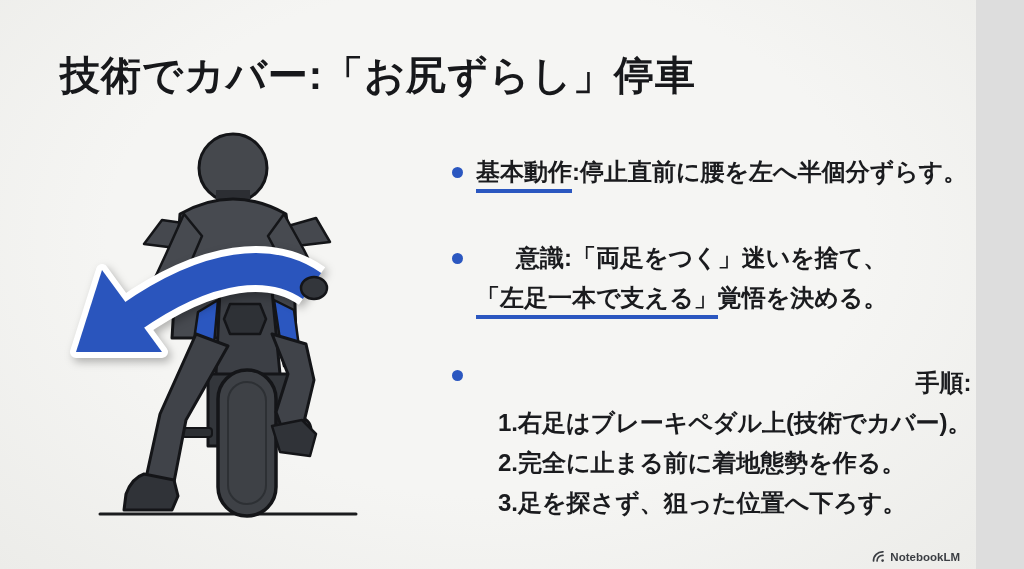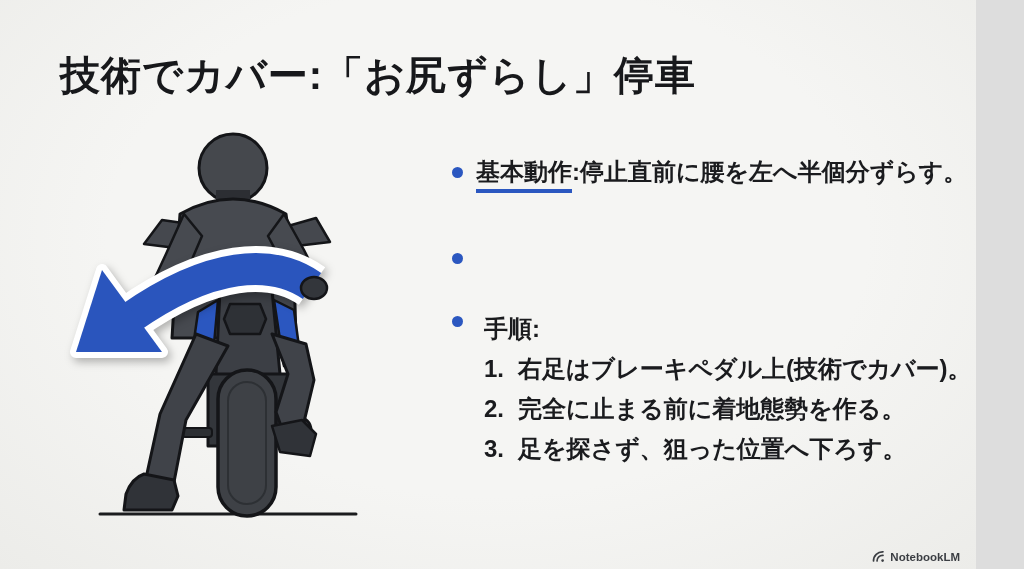--- a/index.html
+++ b/index.html
@@ -12,21 +12,21 @@
   .title{
     position:absolute;left:60px;top:48px;margin:0;
     font-size:40px;font-weight:bold;letter-spacing:1px;white-space:nowrap;
     color:#17181b;
   }
   .figure{position:absolute;left:58px;top:122px;width:360px;height:420px;}
   .arrow{filter:drop-shadow(3px 4px 4px rgba(0,0,0,0.28));}
   .content{position:absolute;left:452px;top:152px;width:565px;}
   .bullet-row{display:flex;align-items:flex-start;}
   .dot{width:11px;height:11px;border-radius:50%;background:#2b57c0;margin-top:15px;margin-right:13px;flex:none;}
-  .btext{margin:0;font-size:24px;font-weight:bold;line-height:40px;white-space:nowrap;color:#1a1b1e;}
+  .btext{margin:0;font-size:24px;font-weight:bold;line-height:40px;white-space:nowrap;color:#1a1b1e;text-align:right;}
   .u{border-bottom:4px solid #2b57c0;padding-bottom:4px;}
   .b1{margin-bottom:46px;}
   .b2{margin-bottom:37px;}
   .steps{margin:8px;}
   .step{display:flex;font-size:24px;font-weight:bold;line-height:40px;white-space:nowrap;}
   .step-num{width:34px;flex:none;}
   .footer{
     position:absolute;right:16px;bottom:6px;display:flex;align-items:center;gap:5px;
     font-size:11.5px;font-weight:bold;color:#3b3e43;justify-content:center;
   }
@@ -87,20 +87,21 @@
 
   <div class="content">
 
     <div class="bullet-row b1">
       <span class="dot"></span>
       <p class="btext"><span class="u">基本動作</span><span>:停止直前に腰を左へ半個分ずらす。</span></p>
     </div>
 
     <div class="bullet-row b2">
       <span class="dot"></span>
+      <p class="btext"><span>意識:「両足をつく」迷いを捨て、</span><br><span class="u">「左足一本で支える」</span><span>覚悟を決める。</span></p>
     </div>
 
     <div class="bullet-row b3">
       <span class="dot"></span>
       <div class="btext steps">
         <div>手順:</div>
         <div class="step">
           <span class="step-num">1.</span>
           <span>右足はブレーキペダル上(技術でカバー)。</span>
         </div>

